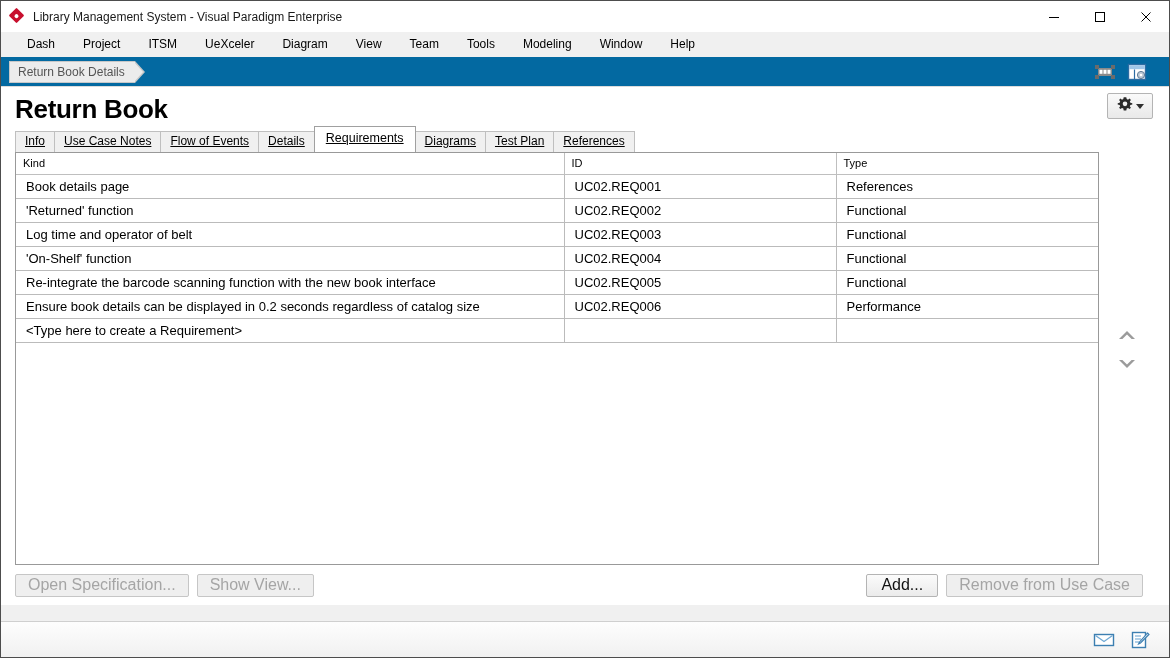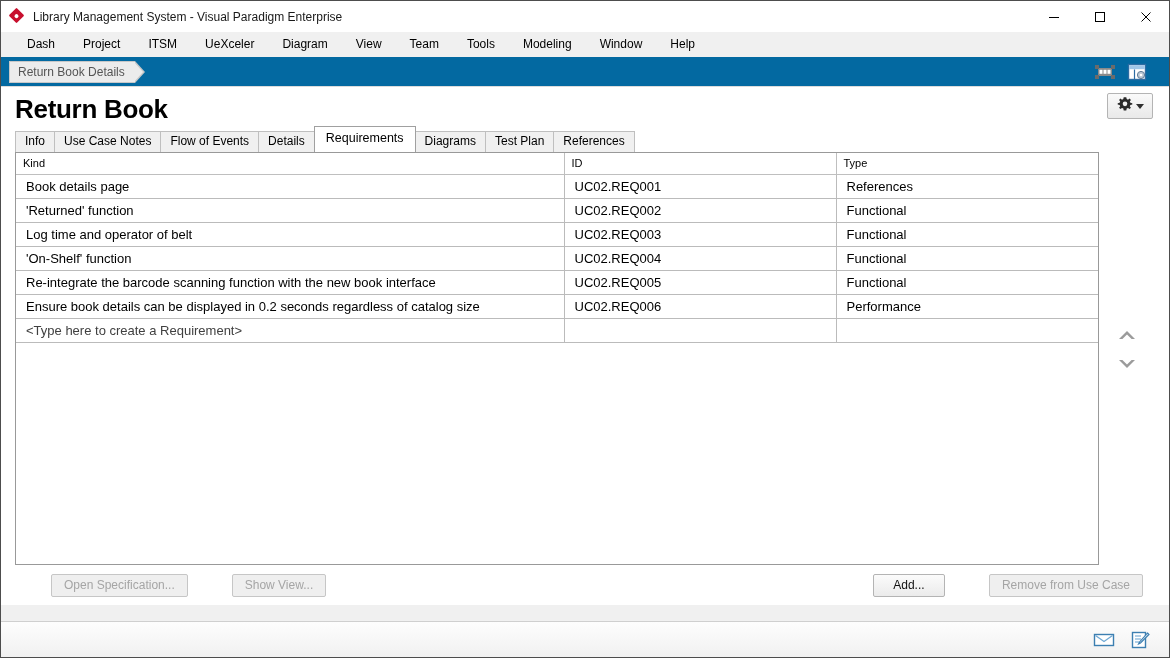--- a/index.html
+++ b/index.html
@@ -186,20 +186,21 @@
   }
 
   
   .tabstrip {
     height: 21px;
     flex: 0 0 21px;
     display: flex;
     align-items: flex-end;
     padding-left: 14px;
     position: relative;
+    text-decoration: underline;
   }
   .tabstrip::after {
     content: "";
     position: absolute;
     left: 0; right: 0; bottom: 0;
     height: 1px;
     background: transparent;
   }
   .tab {
     font-size: 12px;
@@ -265,21 +266,21 @@
     padding: 0 0 0 10px;
     border-bottom: 1px solid #bbbbbb;
     border-right: 1px solid #bbbbbb;
     vertical-align: middle;
     white-space: nowrap;
     overflow: hidden;
     text-overflow: ellipsis;
   }
   table.reqtable tbody td:last-child { border-right: none; }
   table.reqtable tbody tr.placeholder td {
-    color: #404040;
+    color: #000000;
   }
   .filler {
     flex: 1 1 auto;
     background: #ffffff;
   }
 
   
   .sortcol {
     width: 56px;
     display: flex;
@@ -297,32 +298,31 @@
   .btn-row {
     height: 40px;
     flex: 0 0 40px;
     display: flex;
     align-items: center;
     padding: 0 14px;
     position: relative;
   }
   .btn {
     height: 23px;
-    font-size: 12px;
+    font-size: 16px;
     padding: 0 12px;
     border: 1px solid #b4b4b4;
     border-radius: 2px;
     background: linear-gradient(#fbfbfb,#ebebeb);
     color: #111111;
     display: flex;
     align-items: center;
     justify-content: center;
     white-space: nowrap;
     margin-right: 8px;
-    margin-left: 36px;
   }
   .btn.disabled {
     color: #a5a5a5;
     background: #efefef;
     border-color: #c6c6c6;
   }
   .btn-right-group {
     position: absolute;
     right: 26px;
     display: flex;

